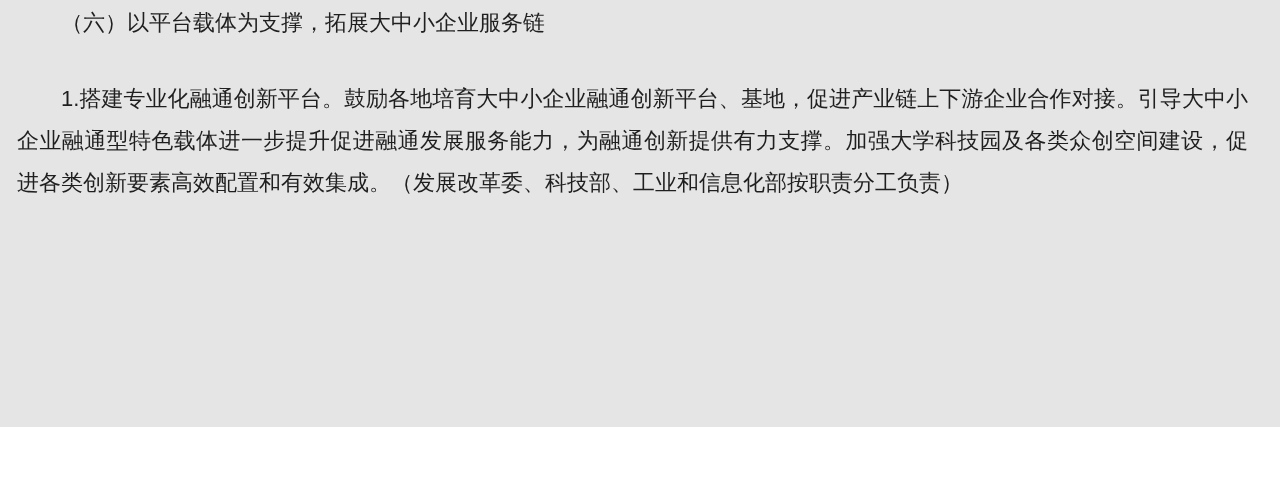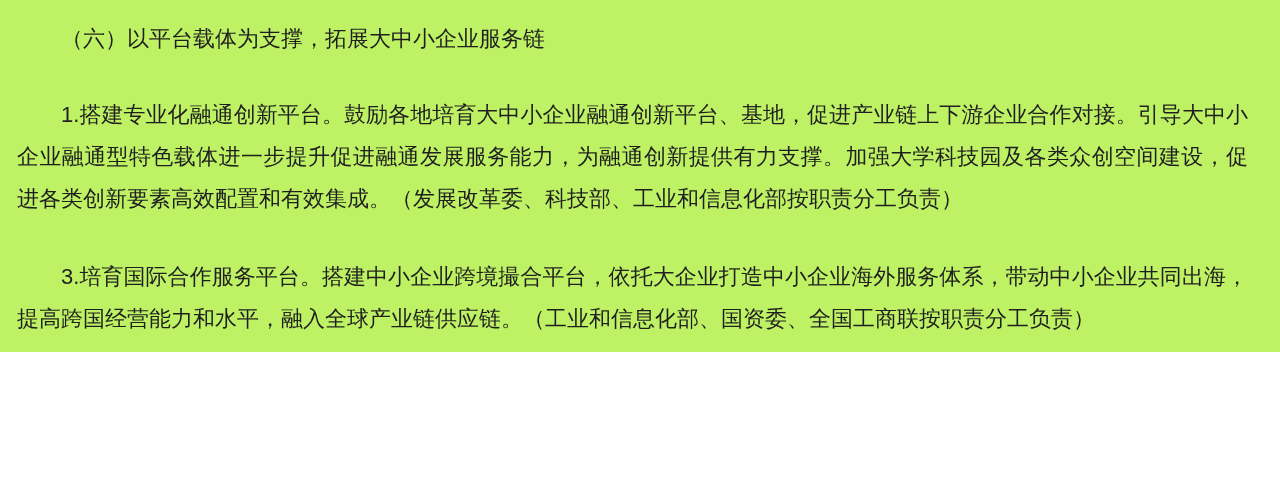--- a/index.html
+++ b/index.html
@@ -9,23 +9,23 @@
   }
   body {
     width: 1280px;
     height: 492px;
     overflow: hidden;
     font-family: "Liberation Sans", sans-serif;
   }
   .doc-page {
     box-sizing: border-box;
     width: 1280px;
-    height: 352px;
-    padding: 18px 17px 0 17px;
-    background: #bef264;
+    height: 427px;
+    padding: 2px 17px 0 17px;
+    background: #e5e5e5;
     color: #1f1f1f;
   }
   .doc-heading {
     margin: 0 0 34px 0;
     font-size: 22px;
     font-weight: 400;
     line-height: 42px;
     text-indent: 2em;
     color: #1f1f1f;
     white-space: nowrap;
@@ -45,14 +45,13 @@
 </style>
 </head>
 <body>
 
 <div class="doc-page">
   <h2 class="doc-heading">（六）以平台载体为支撑，拓展大中小企业服务链</h2>
 
   <p class="doc-paragraph">1.搭建专业化融通创新平台。鼓励各地培育大中小企业融通创新平台、基地，促进产业链上下游企业合作对接。引导大中小企业融通型特色载体进一步提升促进融通发展服务能力，为融通创新提供有力支撑。加强大学科技园及各类众创空间建设，促进各类创新要素高效配置和有效集成。（发展改革委、科技部、工业和信息化部按职责分工负责）</p>
 
 
-  <p class="doc-paragraph">3.培育国际合作服务平台。搭建中小企业跨境撮合平台，依托大企业打造中小企业海外服务体系，带动中小企业共同出海，提高跨国经营能力和水平，融入全球产业链供应链。（工业和信息化部、国资委、全国工商联按职责分工负责）</p>
 </div>
 
 </body></html>

